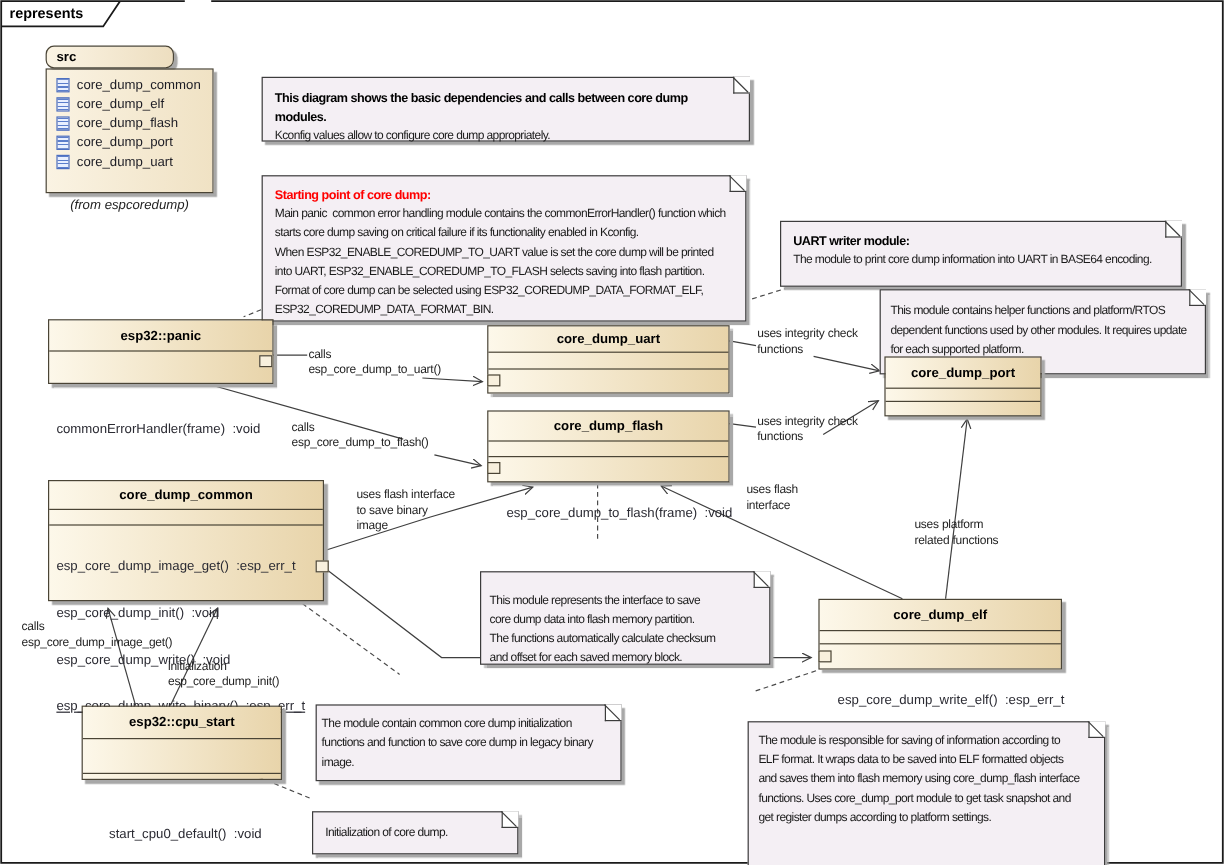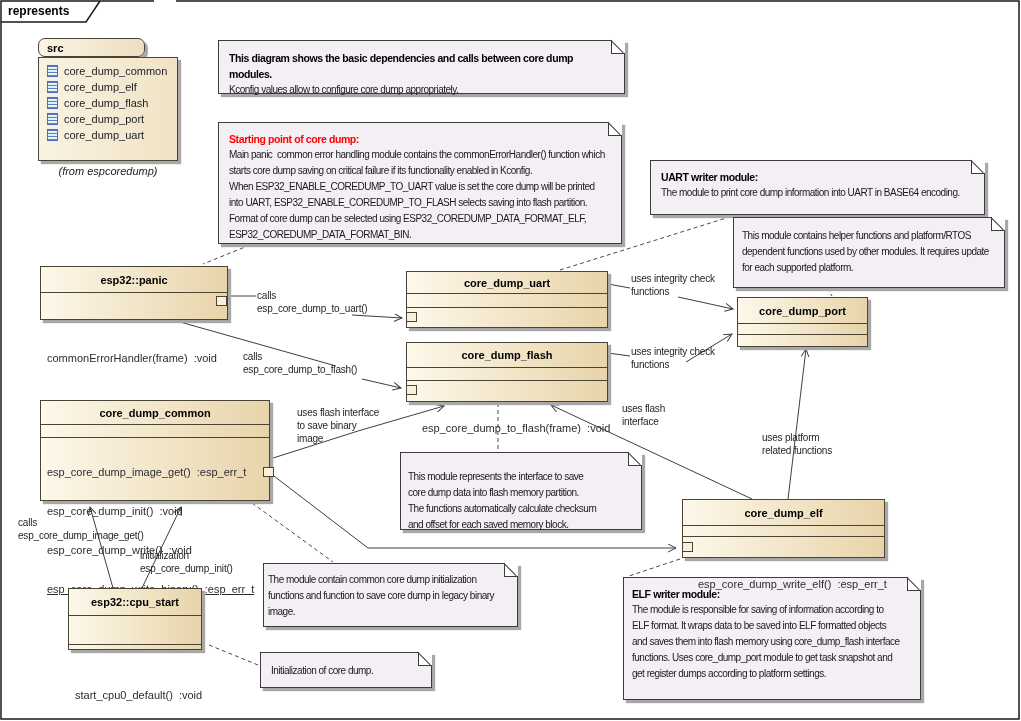--- a/index.html
+++ b/index.html
@@ -39,21 +39,21 @@
   .file-icon {
     width:11px; height:12px; box-sizing:border-box; margin-right:6px; flex:0 0 auto;
     border:1px solid #4d6fc0; background:
       repeating-linear-gradient(#5b7ecb 0px, #5b7ecb 1px, #e9f0ff 1px, #e9f0ff 3px);
   }
   .pkg-origin { position:absolute; font-style:italic; font-size:11px; color:#222; text-align:center; }
 
   
   .note {
     position:absolute; box-sizing:border-box; border:1px solid #3c3c3c;
-    background:#f4eff4; box-shadow:3px 3px 1px #a8a8a8; padding:8px 10px;
+    background:#f4eff4; box-shadow:3px 3px 1px #a8a8a8; padding:8px 10px;margin-top:24px;
   }
   .note::before { 
     content:""; position:absolute; top:-1px; right:-1px; width:13px; height:13px;
     background:#ffffff; border-left:1px solid #3c3c3c; border-bottom:1px solid #3c3c3c;
   }
   .note::after { 
     content:""; position:absolute; top:5px; right:-2px; width:18px; height:1px;
     background:#3c3c3c; transform:rotate(45deg);
   }
   .note-title { font-size:10.5px; font-weight:bold; letter-spacing:-0.4px; color:#000; line-height:16px; white-space:pre-wrap; }
@@ -174,21 +174,20 @@
     <div class="note-body">The module contain common core dump initialization
 functions and function to save core dump in legacy binary
 image.</div>
   </div>
 
   <div class="note" style="left:260px; top:652px; width:172px; height:36px; padding-top:10px;">
     <div class="note-body">Initialization of core dump.</div>
   </div>
 
   <div class="note" style="left:623px; top:577px; width:298px; height:123px; padding:8px 8px;">
-    <div class="note-title">ELF writer module:</div>
     <div class="note-body">The module is responsible for saving of information according to
 ELF format. It wraps data to be saved into ELF formatted objects
 and saves them into flash memory using core_dump_flash interface
 functions. Uses core_dump_port module to get task snapshot and
 get register dumps according to platform settings.</div>
   </div>
 
   <div class="uml-class" style="left:40px; top:266px; width:188px; height:54px;">
     <div class="uml-head" style="height:25px;">esp32::panic</div>
     <div class="uml-sec uml-methods" style="height:28px; line-height:26px; padding-left:6px;">
@@ -222,21 +221,21 @@
     <div class="uml-head" style="height:23px;">core_dump_common</div>
     <div class="uml-sec" style="height:13px;"></div>
     <div class="uml-sec uml-methods" style="height:62px; padding:3px 0 0 6px;">
       <span class="uml-m" style="line-height:15px;">esp_core_dump_image_get()  :esp_err_t</span>
       <span class="uml-m" style="line-height:15px;">esp_core_dump_init()  :void</span>
       <span class="uml-m" style="line-height:15px;">esp_core_dump_write()  :void</span>
       <span class="uml-m u" style="line-height:15px;">esp_core_dump_write_binary()  :esp_err_t</span>
     </div>
   </div>
 
-  <div class="uml-class" style="left:68px; top:588px; width:134px; height:62px;text-align:center;">
+  <div class="uml-class" style="left:68px; top:588px; width:167px; height:62px;text-align:center;">
     <div class="uml-head" style="height:26px;">esp32::cpu_start</div>
     <div class="uml-sec" style="height:12px;"></div>
     <div class="uml-sec uml-methods" style="height:22px; line-height:20px; padding-left:6px;margin-top:17px;">
       <span class="uml-m">start_cpu0_default()  :void</span>
     </div>
   </div>
 
   <div class="uml-class" style="left:682px; top:499px; width:203px; height:59px;">
     <div class="uml-head" style="height:25px;">core_dump_elf</div>
     <div class="uml-sec" style="height:11px;"></div>

